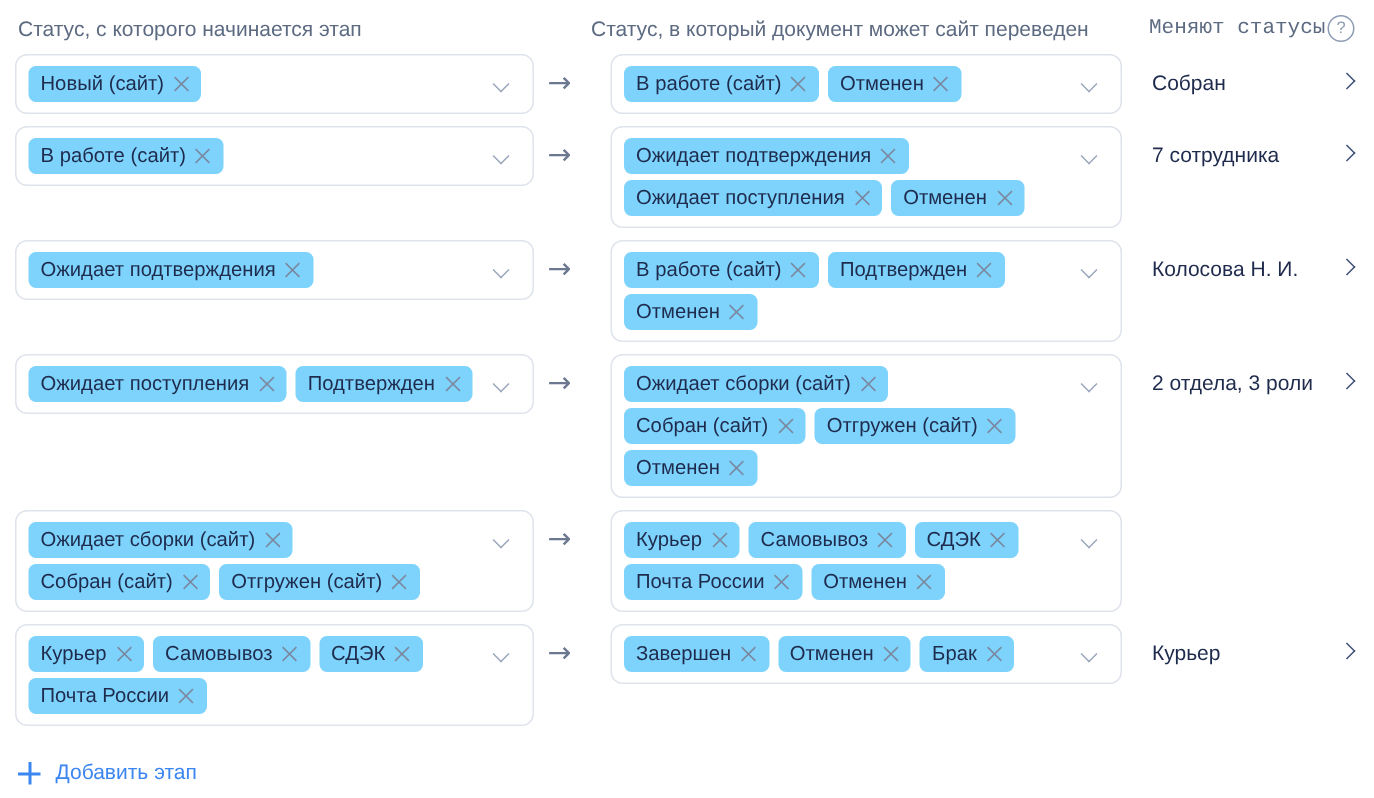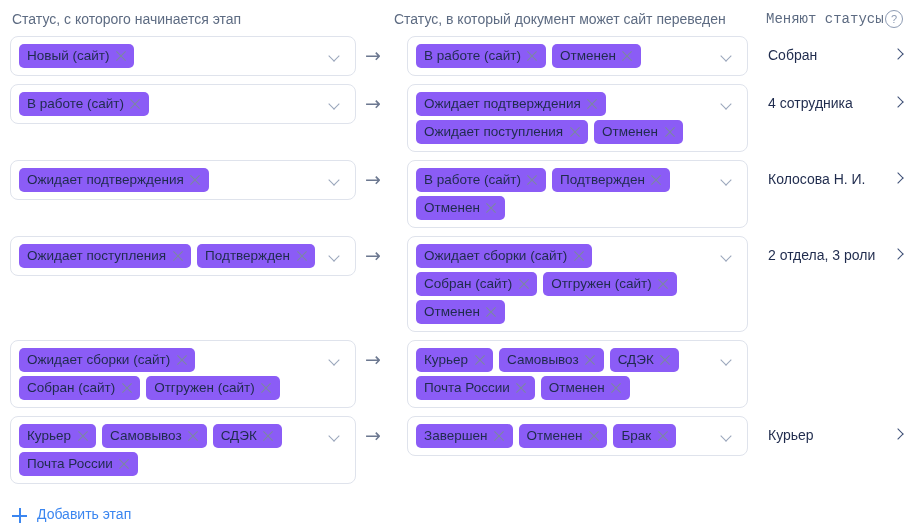--- a/index.html
+++ b/index.html
@@ -78,21 +78,21 @@
 
   .chips {
     display: flex;
     flex-wrap: wrap;
     gap: 4px 6px;
   }
   .chip {
     display: inline-flex;
     align-items: center;
     gap: 6px;
-    background: #8b5cf6;
+    background: #7dd3fc;
     color: #1f2b4d;
     border-radius: 5px;
     padding: 3px 8px 4px 8px;
     font-size: 13.5px;
     line-height: 17px;
     white-space: nowrap;
   }
   .chip-x {
     position: relative;
     width: 11px;
@@ -268,21 +268,21 @@
             <span class="chip-x"></span>
           </span>
           <span class="chip">
             <span>Отменен</span>
             <span class="chip-x"></span>
           </span>
         </div>
         <span class="caret"></span>
       </div>
       <div class="who">
-        <span class="who-label">4 сотрудника</span>
+        <span class="who-label">7 сотрудника</span>
         <span class="who-chevron"></span>
       </div>
     </div>
     <div class="row">
       <div class="select-box col-start">
         <div class="chips">
           <span class="chip">
             <span>Ожидает подтверждения</span>
             <span class="chip-x"></span>
           </span>

